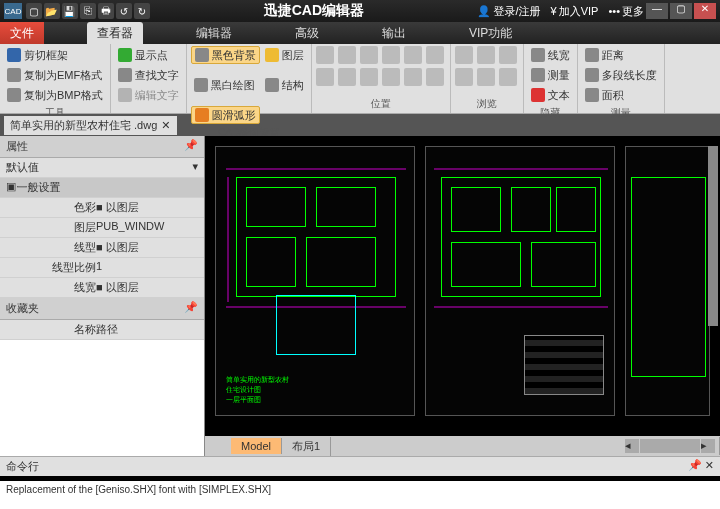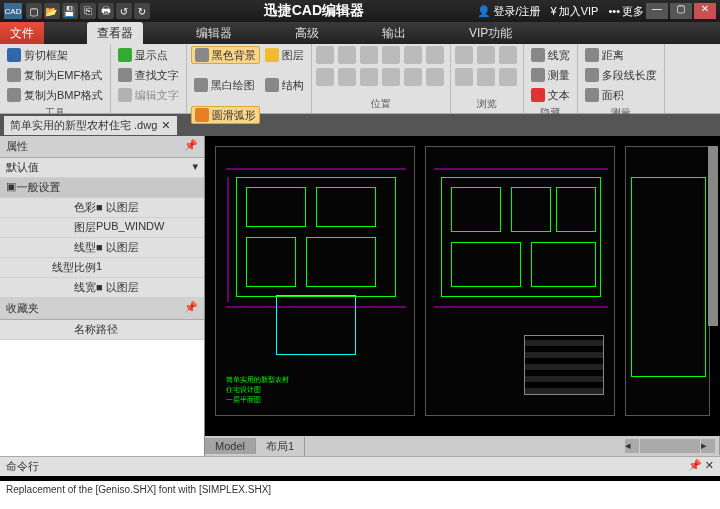--- a/index.html
+++ b/index.html
@@ -41,21 +41,21 @@
 .canvas-wrap { flex: 1; display: flex; flex-direction: column; background: #000; position: relative; }
 .canvas { flex: 1; background: #000; position: relative; overflow: hidden; display:flex; gap:10px; padding:10px; }
 .dwg { border: 1px solid #555; background: #050505; position: relative; }
 .dwg.a { width: 200px; height: 270px; } .dwg.b { width: 190px; height: 270px; } .dwg.c { width: 85px; height: 270px; }
 .plan { position: absolute; border: 1px solid #0f0; }
 .plan::before, .plan::after { content:''; position:absolute; background:#0f0; }
 .mag { stroke: #c0c; fill: none; }
 .canvas svg { position:absolute; top:0; left:0; }
 .ctabs { height: 20px; background: #ccc; display: flex; align-items: center; font-size: 11px; }
 .ctabs div { padding: 2px 10px; border-right: 1px solid #999; }
-.ctabs .act { background: #a3a3a3; }
+.ctabs .act { background: #fdba74; margin-left: 26px; }
 .ctabs .arrows { margin-left: auto; display: flex; gap: 1px; padding-right: 4px; }
 .ctabs .arrows span { width: 14px; height: 14px; background: #aaa; }
 .cmdbar { background: #e0e0e0; border-top: 1px solid #aaa; }
 .cmdbar .t { padding: 2px 6px; font-size: 11px; border-bottom: 5px solid #000000; display:flex; justify-content:space-between; }
 .cmdbar .log { background: #fff; padding: 3px 6px; font-size: 10px; height: 28px; }
 .scroll-thumb { position: absolute; background: #888; }
 </style>
 </head>
 <body>
 

